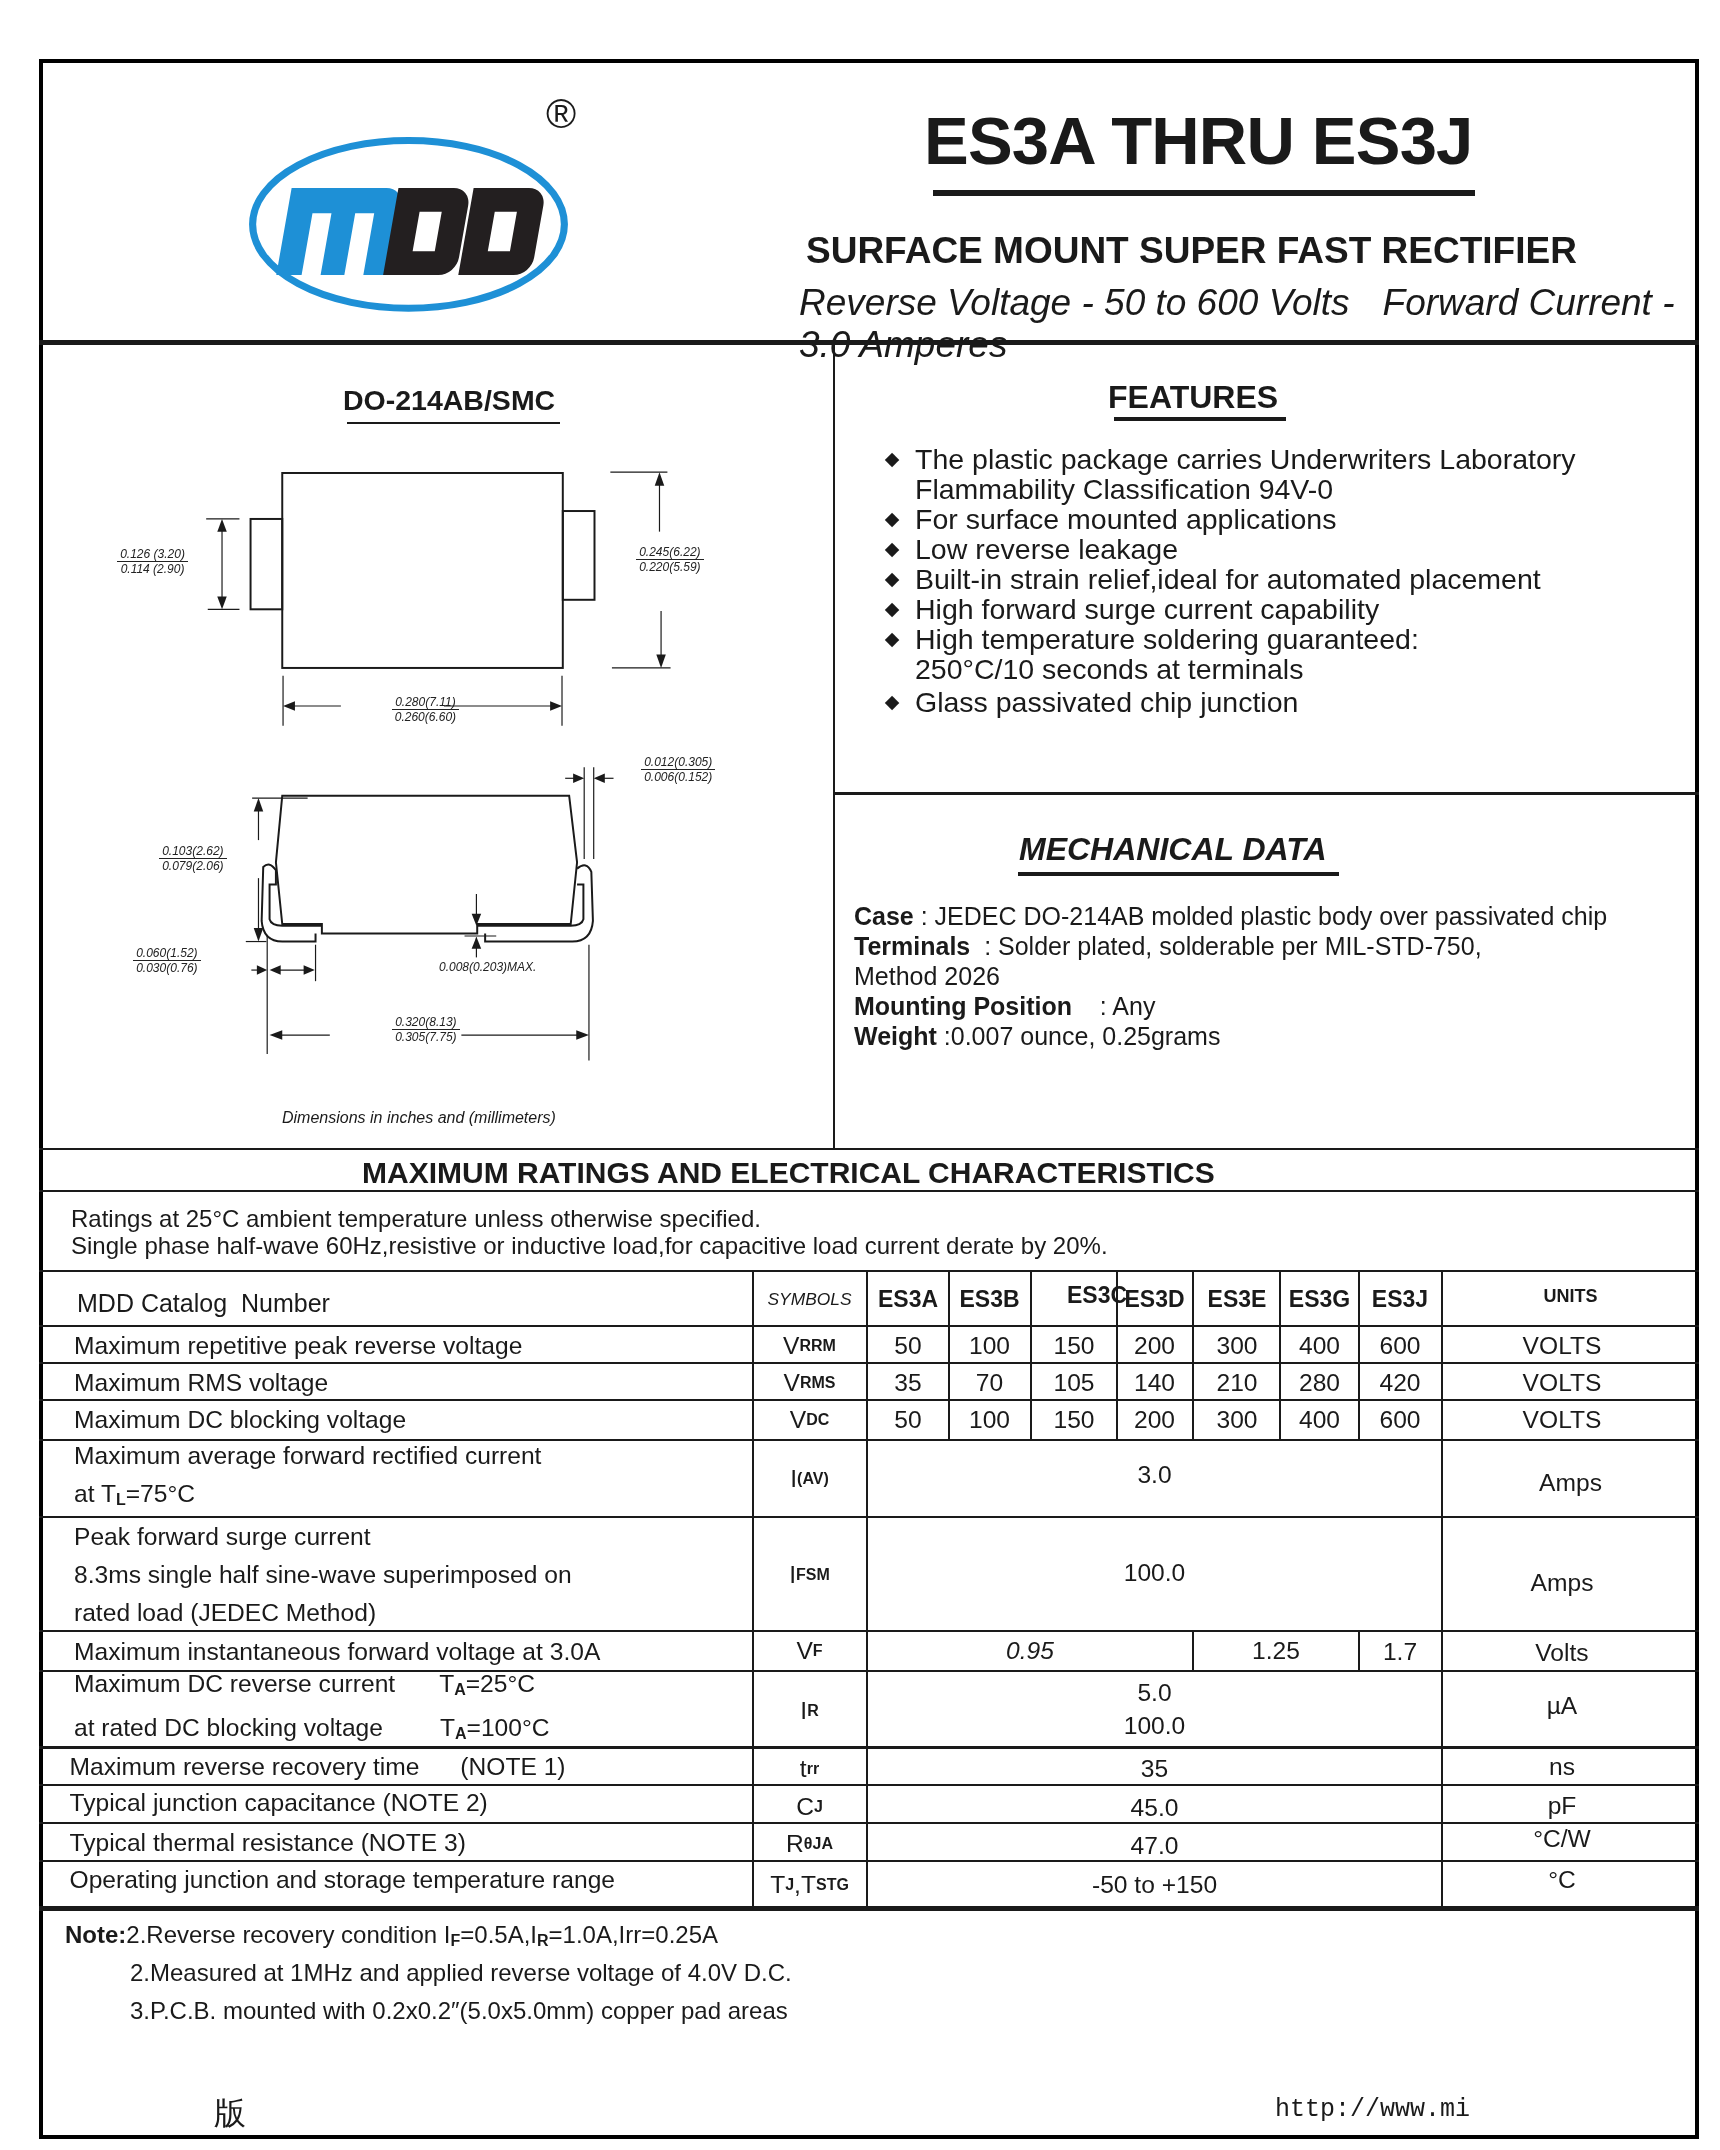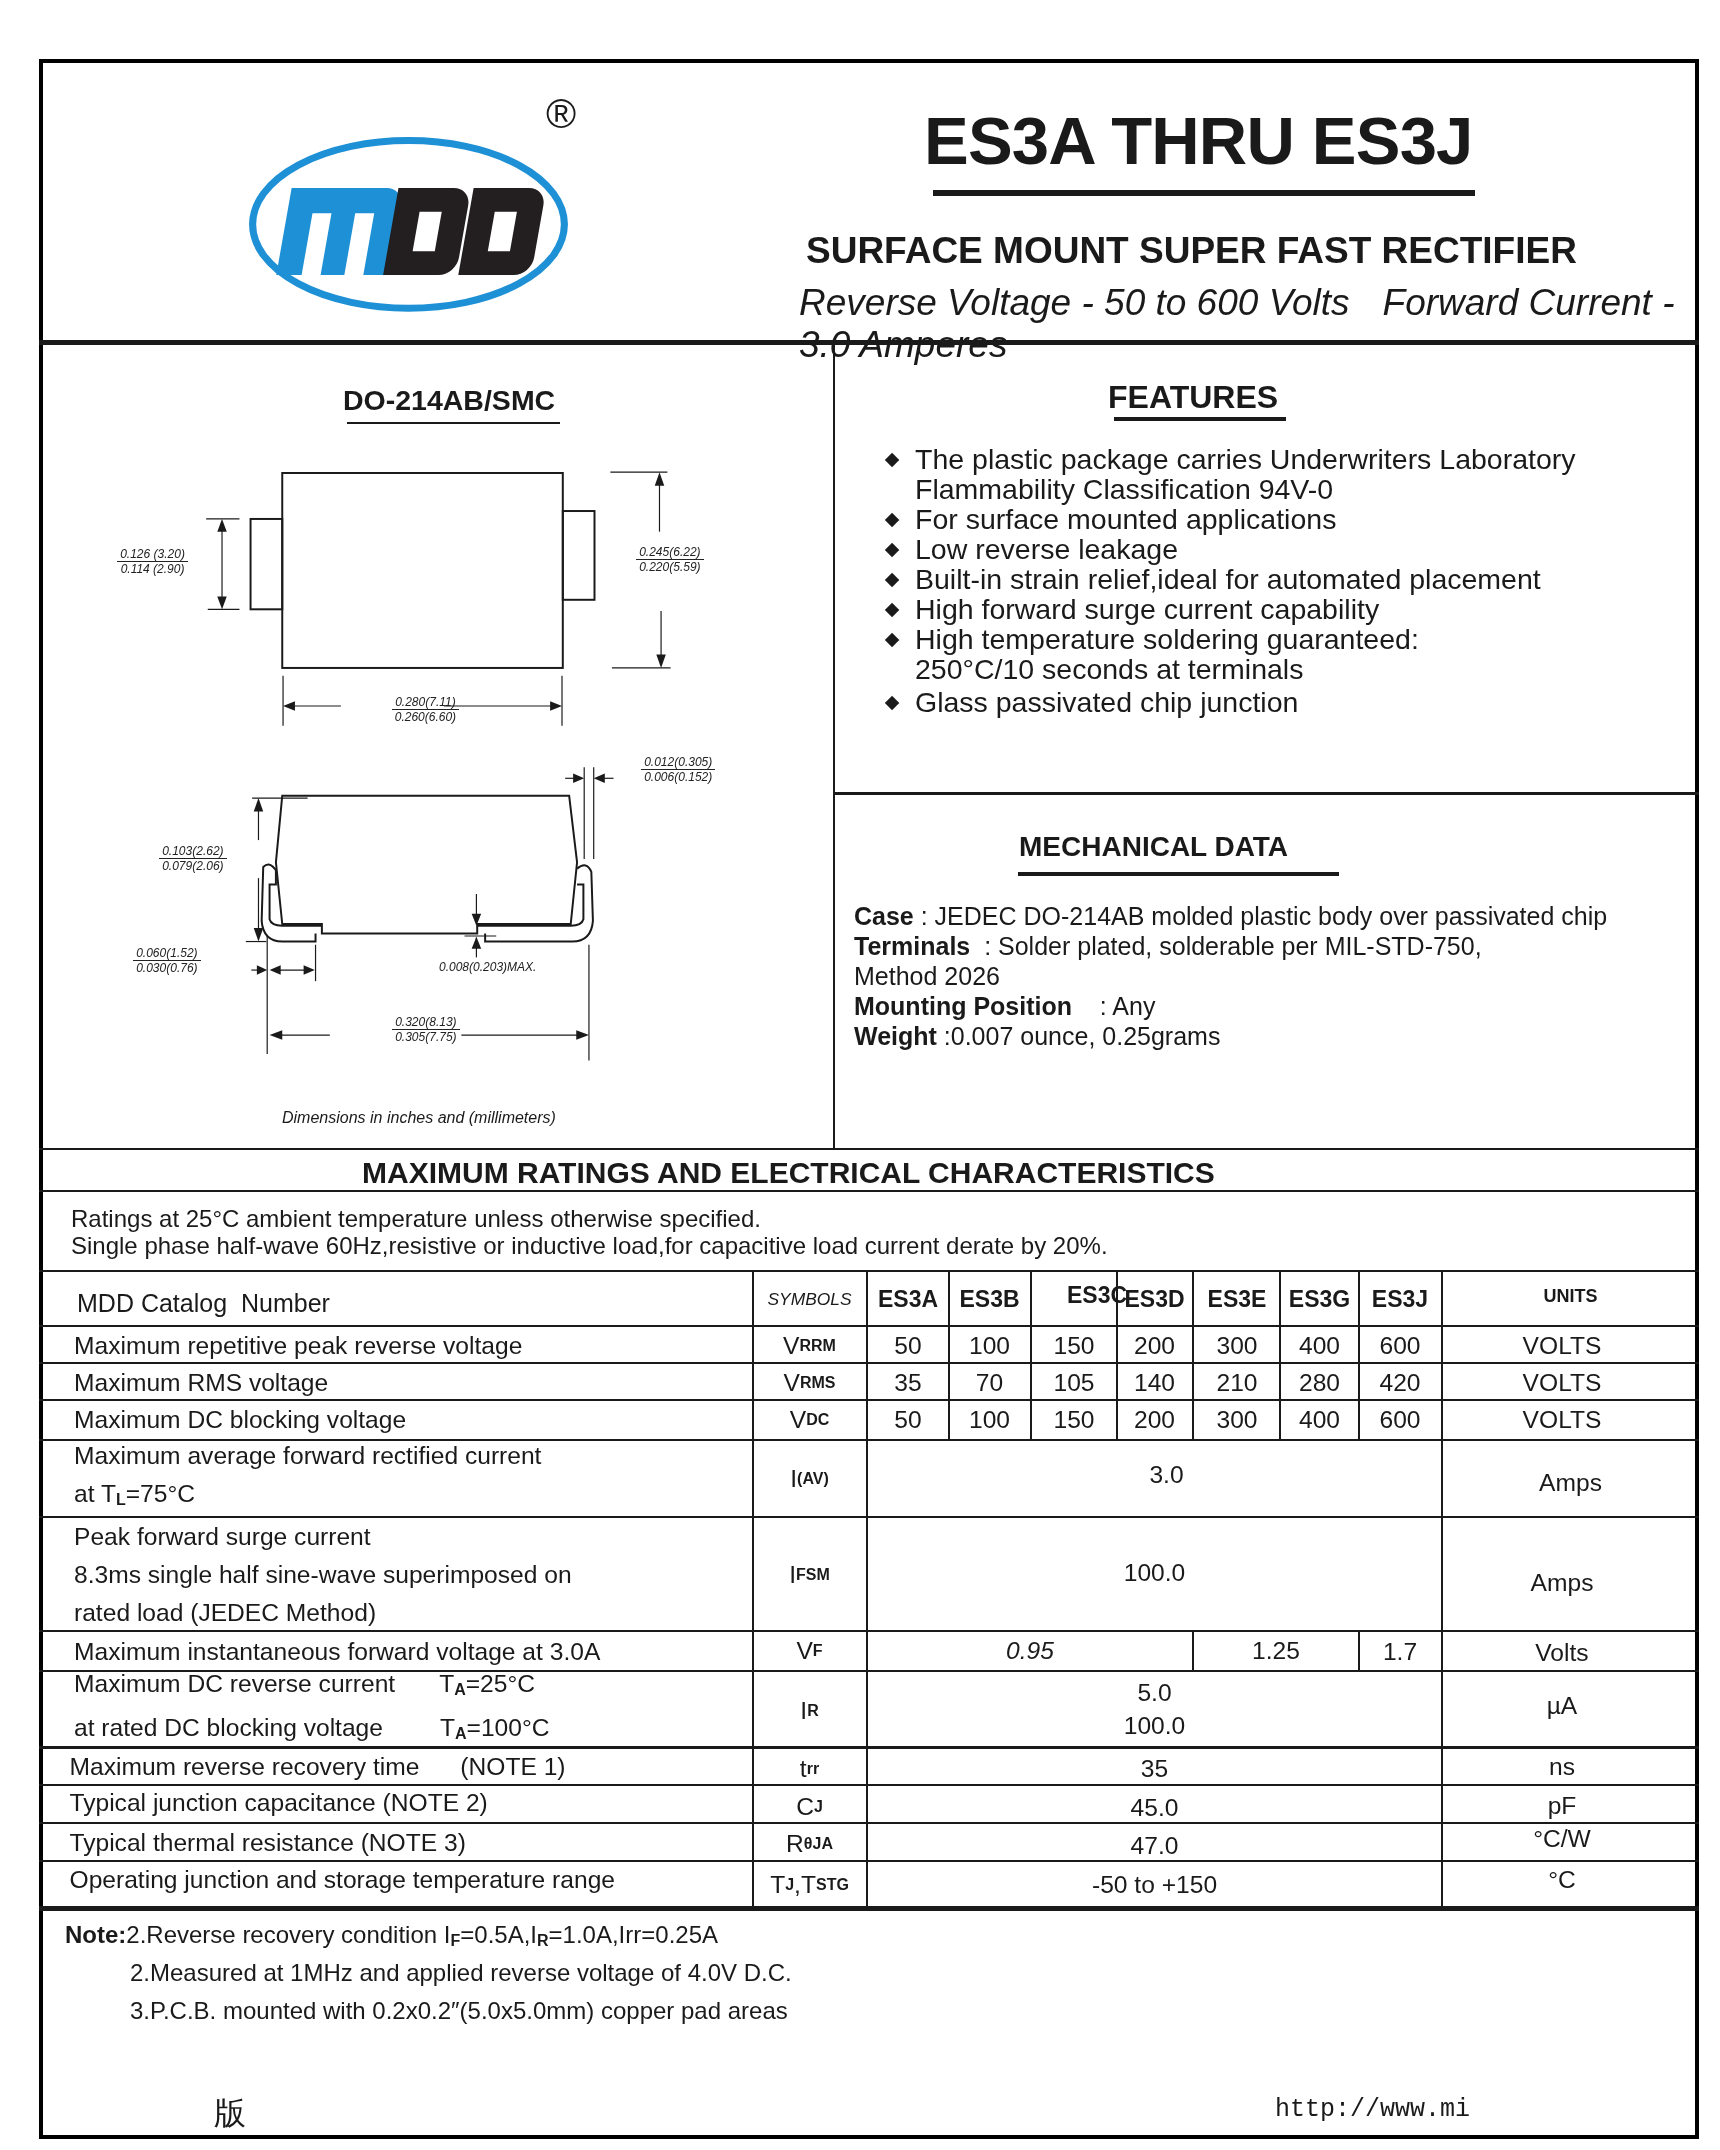--- a/index.html
+++ b/index.html
@@ -13,21 +13,21 @@
 
   
   .title { left:924px; top:102px; font-size:67px; font-weight:bold; letter-spacing:-0.8px; }
   .subtitle { left:806px; top:230px; font-size:37px; font-weight:bold; }
   .ratings-line { left:799px; top:282px; font-size:37px; font-style:italic; }
 
   
   .sec-head { font-weight:bold; }
   .pkg-title { left:343px; top:384px; font-size:28.5px; }
   .feat-title { left:1108px; top:379px; font-size:32px; }
-  .mech-title { left:1019px; top:831px; font-size:28px; }
+  .mech-title { left:1019px; top:831px; font-size:32px;font-style:italic; }
 
   .features { left:880px; top:444px; font-size:28.5px; line-height:30px; }
   .features .item { position:relative; padding-left:35px; }
   .features .bullet { position:absolute; left:4.8px; top:0; font-size:19px; }
   .features .cont { padding-left:35px; }
 
   .mech { left:854px; top:901px; font-size:25px; line-height:30px; }
   .mech b { font-weight:bold; }
 
   .dim { font-size:12px; font-style:italic; color:#222; white-space:nowrap; }
@@ -300,21 +300,21 @@
 <div class="cell c" style="left:1443px; top:1401px; width:238px; height:38px;">VOLTS</div>
 
 <div class="cell l multi" style="left:41px; top:1441px; width:711px; height:75px;">
   <div>Maximum average forward rectified current</div>
   <div><span>at T</span><span class="sub">L</span><span>=75°C</span></div>
 </div>
 <div class="cell c" style="left:753px; top:1441px; width:113px; height:75px;">
     <span>I</span>
     <span class="sub">(AV)</span>
   </div>
-<div class="cell c" style="left:868px; top:1441px; width:573px; height:67px;margin-left:12px;">3.0</div>
+<div class="cell c" style="left:868px; top:1441px; width:573px; height:67px;">3.0</div>
 <div class="cell c" style="left:1443px; top:1445px; width:255px; height:75px;">Amps</div>
 
 <div class="cell l multi" style="left:41px; top:1519px; width:711px; height:112px;">
   <div>Peak forward surge current</div>
   <div>8.3ms single half sine-wave superimposed on</div>
   <div>rated load (JEDEC Method)</div>
 </div>
 <div class="cell c" style="left:753px; top:1519px; width:113px; height:112px;">
     <span>I</span>
     <span class="sub">FSM</span>

